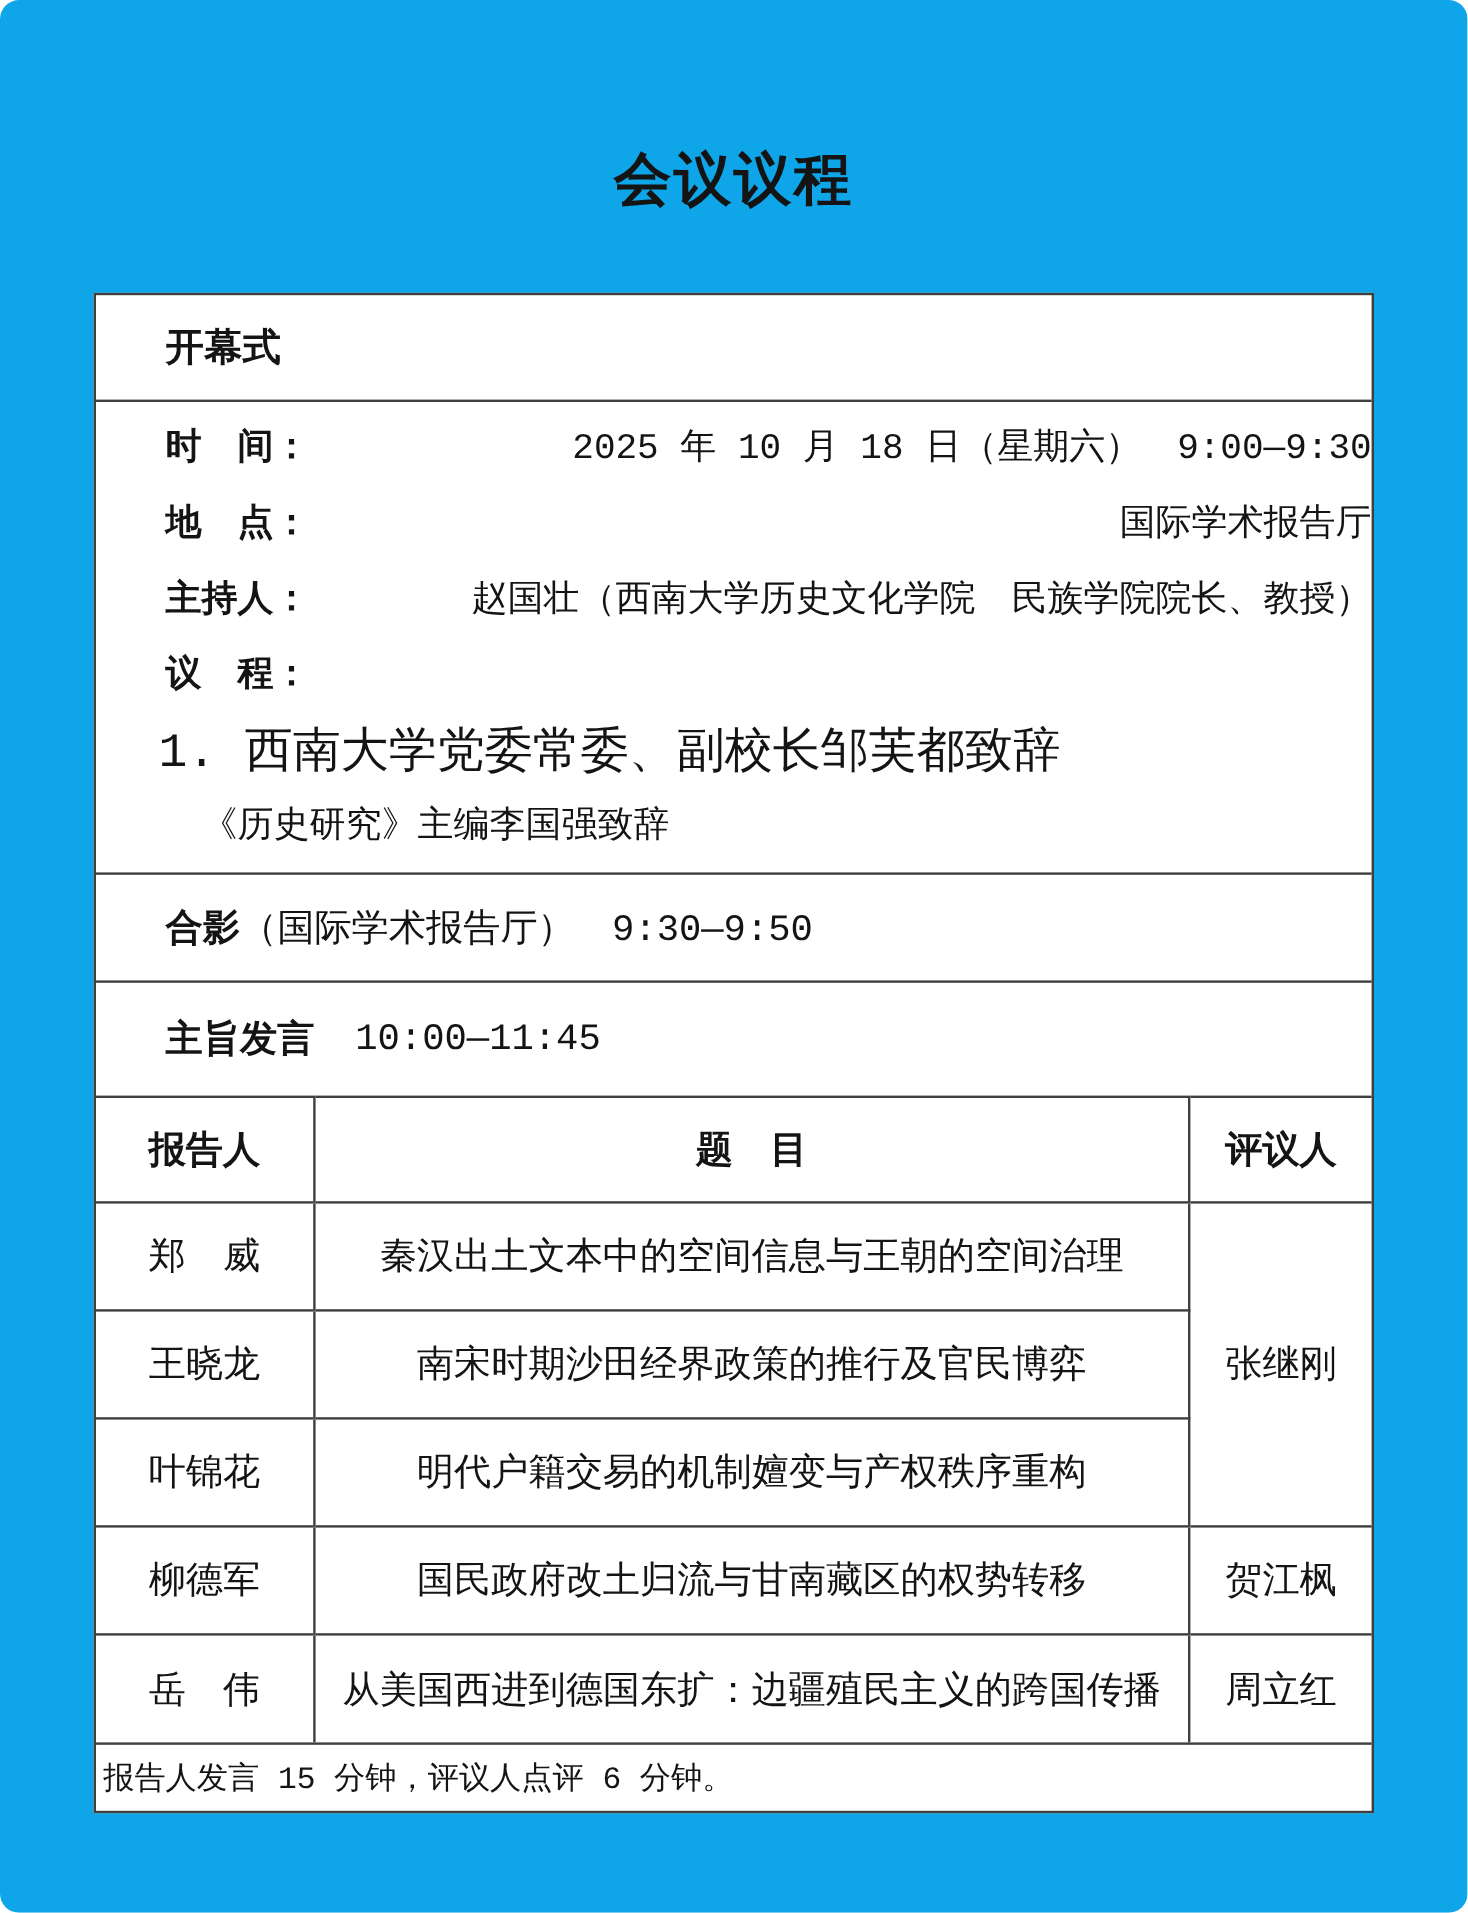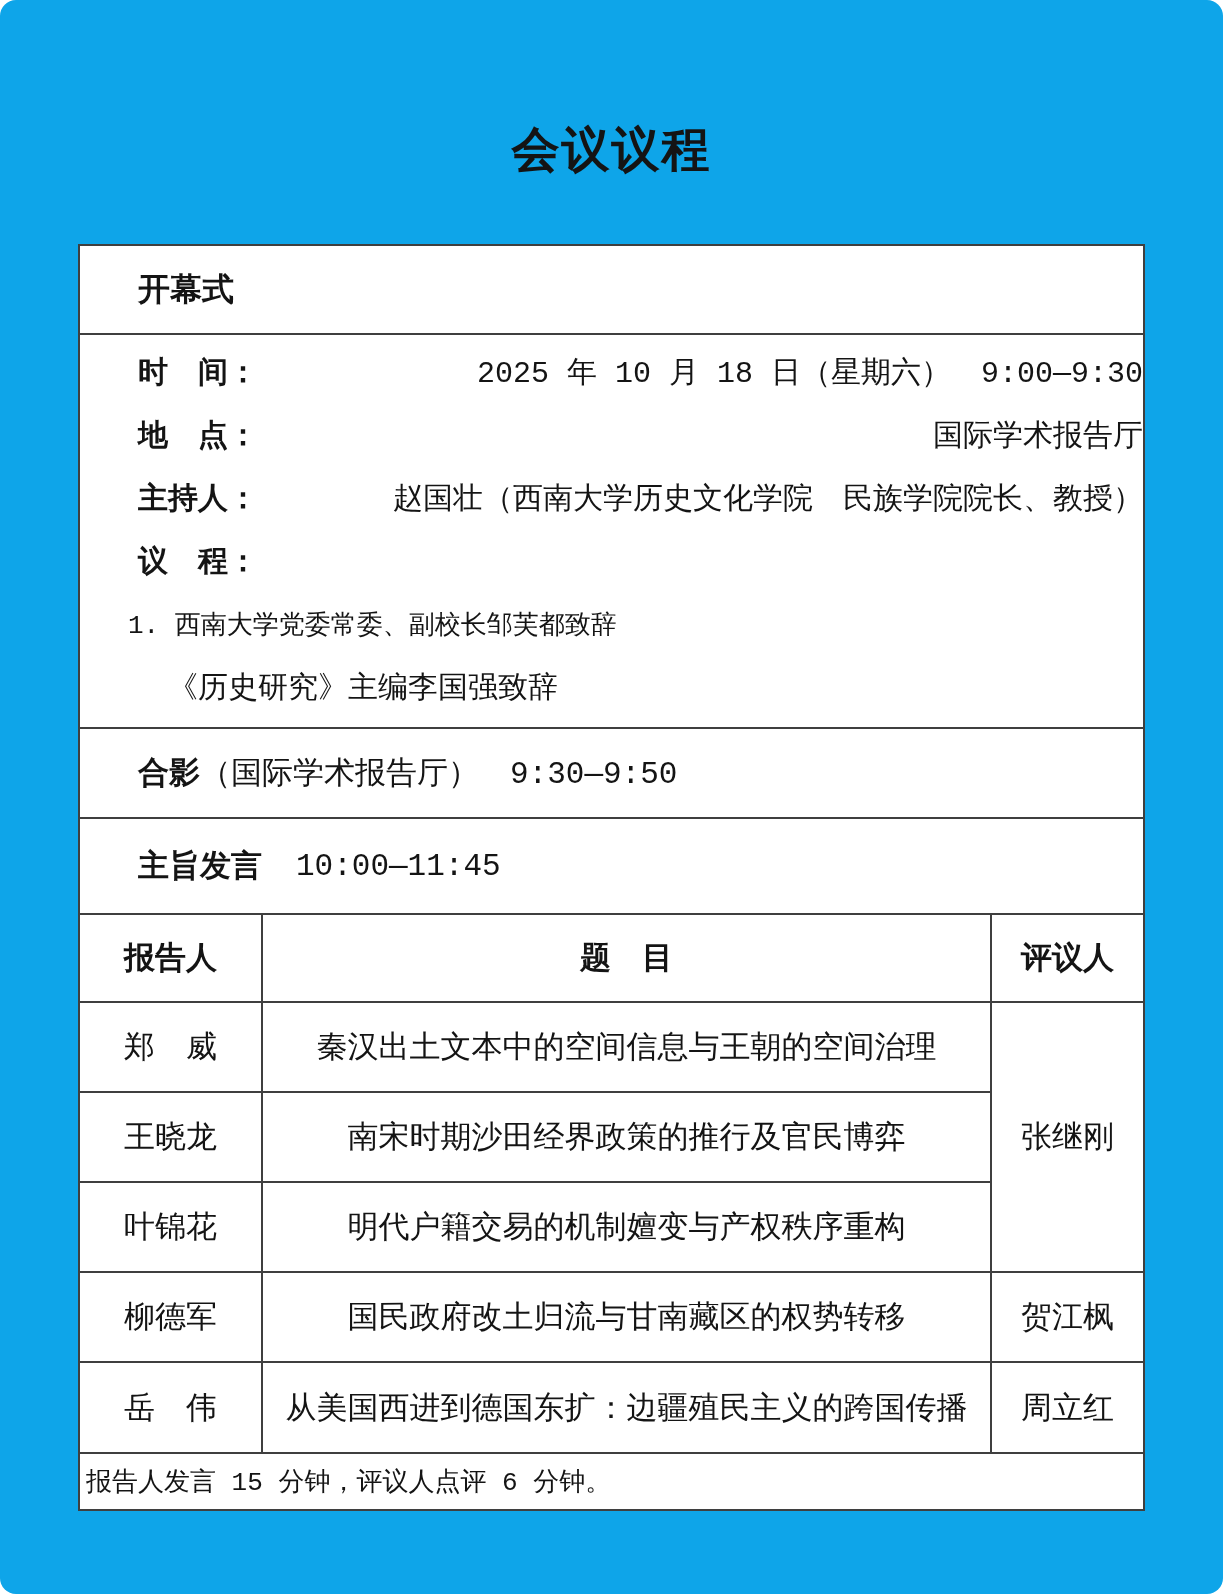--- a/index.html
+++ b/index.html
@@ -51,23 +51,23 @@
     padding-left: 36px;
     font-size: 30px;
     white-space: pre-wrap;
     justify-content: space-between;
   }
   .info-line .label { margin-right: 8px; }
   .agenda-item {
     height: 63px;
     display: flex;
     align-items: center;
-    font-size: 26px;
-    white-space: pre-wrap;
-    margin-left: 48px;
+    padding-left: 52px;
+    font-size: 40px;
+    white-space: pre-wrap;
   }
   .agenda-cont {
     height: 63px;
     display: flex;
     align-items: center;
     padding-left: 88px;
     font-size: 30px;
     white-space: pre-wrap;
   }
 

